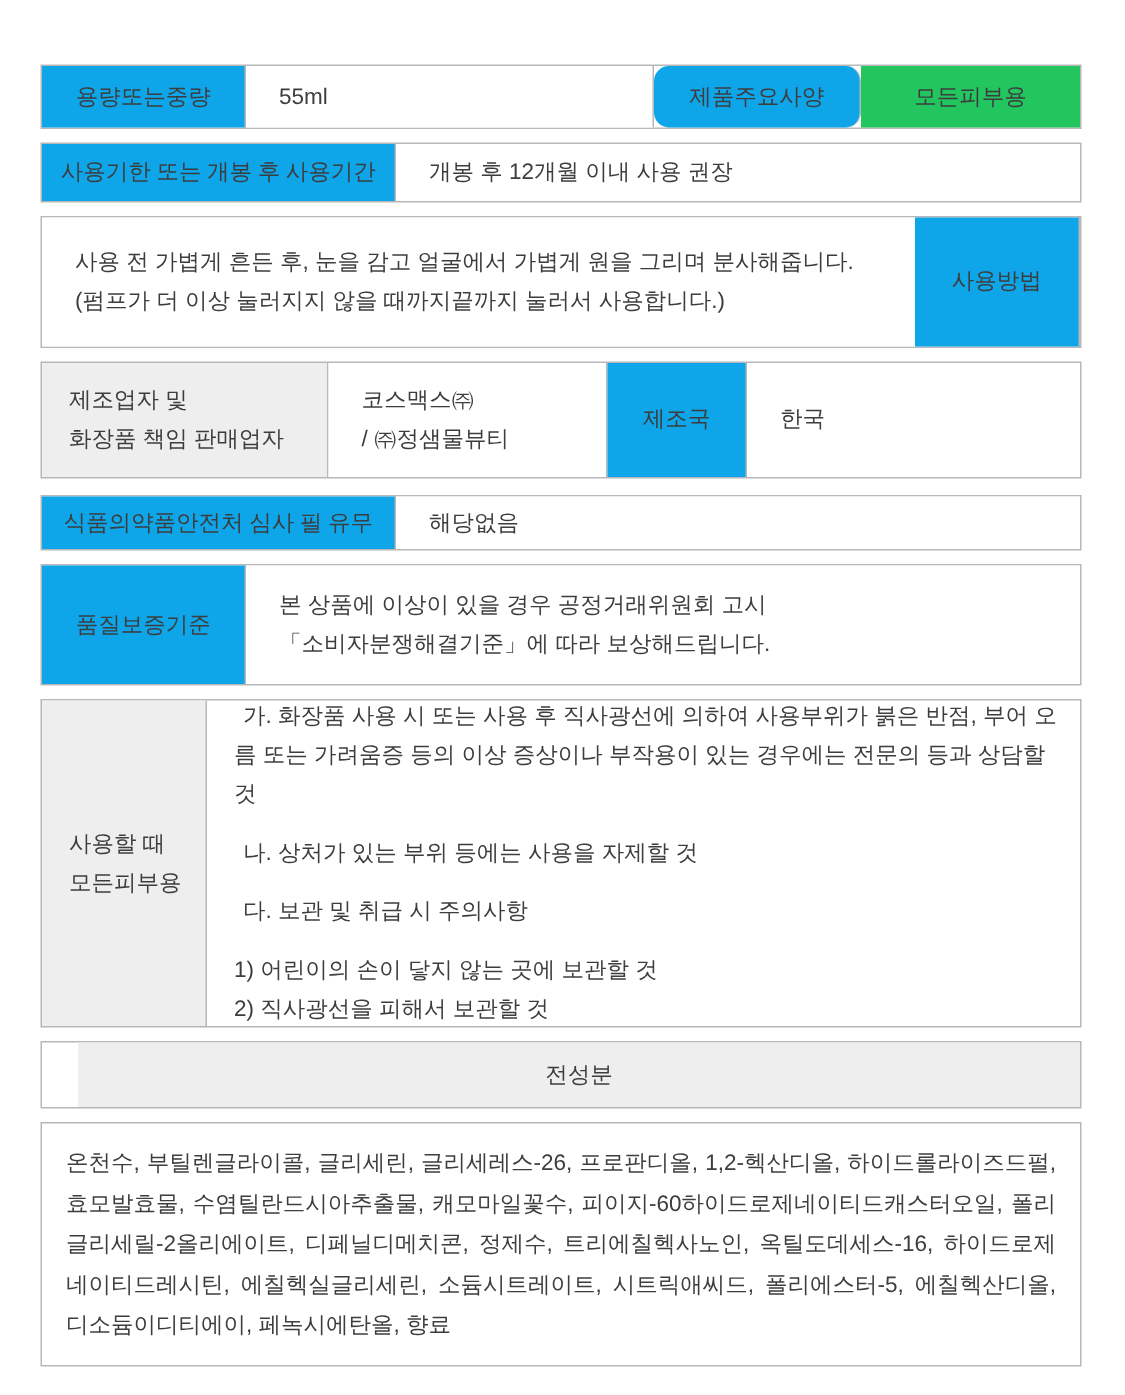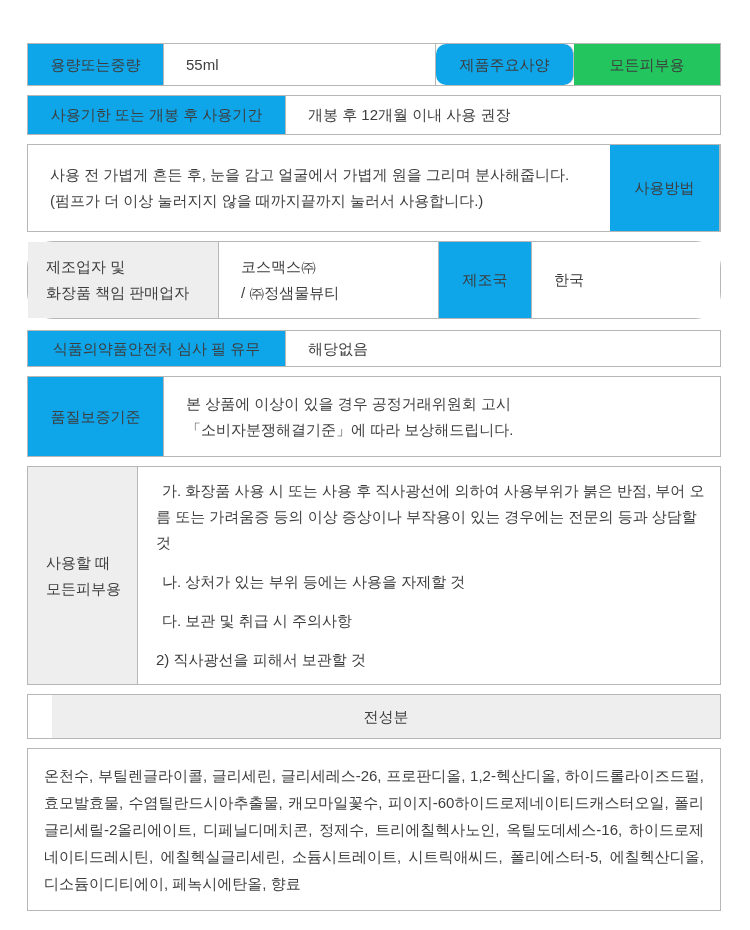--- a/index.html
+++ b/index.html
@@ -6,35 +6,35 @@
   body{
     width:750px;height:930px;background:#ffffff;position:relative;
     font-family:"Liberation Sans","DejaVu Sans",sans-serif;
     color:#3d3d3d;font-size:15px;
   }
   .sheet{position:absolute;left:27px;top:43px;width:694px;}
   .row{
     display:flex;box-sizing:border-box;
     border:1px solid #b7b7b7;margin-bottom:9px;background:#ffffff;
   }
-  .r1{height:43px;} .r2{height:40px;} .r3{height:88px;} .r4{height:78px;border-radius:26px;}
+  .r1{height:43px;} .r2{height:40px;} .r3{height:88px;} .r4{height:78px;}
   .r5{height:37px;margin-top:11px;} .r6{height:81px;} .r7{height:219px;} .r8{height:45px;}
   .r9{min-height:140px;}
   .cell{
     box-sizing:border-box;display:flex;align-items:center;
     line-height:26px;
   }
   .sep{border-right:1px solid #b7b7b7;}
   .th{background:#0ea5e9;justify-content:center;text-align:center;}
   .th-left{background:#eeeeee;justify-content:flex-start;text-align:left;padding-left:18px;padding-right:8px;}
   .td{background:#ffffff;padding-left:22px;}
   .td-center{background:#22c55e;justify-content:center;text-align:center;padding:0 6px;font-family:Liberation Serif, serif;}
   .grow{flex:1;}
   .w110{width:110px;} .w136{width:136px;} .w138{width:138px;border-radius:10px;} .w93{width:93px;}
-  .w191{width:191px;} .w217{width:220px;} .w258{width:258px;} .w272{width:272px;}
+  .w191{width:191px;} .w217{width:186px;} .w258{width:236px;font-family:Liberation Serif, serif;} .w272{width:272px;}
   .pre{white-space:pre-line;}
   .caution-block{padding:14px 14px 14px 18px;width:100%;box-sizing:border-box;}
   .para{margin:0 0 13px 0;text-indent:6px;line-height:26px;}
   .para.tight{margin:0;text-indent:0;}
   .full{width:100%;justify-content:center;text-align:center;background:#eeeeee;margin-left:24px;}
   .ingredients{
     display:block;padding:13px 16px;line-height:27px;width:100%;
     box-sizing:border-box;text-align:justify;word-break:break-all;
   }
 </style>
@@ -82,20 +82,21 @@
   </div>
 
   <div class="row r7">
     <div class="cell th-left sep w110 pre">사용할 때
 모든피부용</div>
     <div class="cell grow">
       <div class="caution-block">
         <p class="para">가. 화장품 사용 시 또는 사용 후 직사광선에 의하여 사용부위가 붉은 반점, 부어 오름 또는 가려움증 등의 이상 증상이나 부작용이 있는 경우에는 전문의 등과 상담할 것</p>
         <p class="para">나. 상처가 있는 부위 등에는 사용을 자제할 것</p>
         <p class="para">다. 보관 및 취급 시 주의사항</p>
+        <p class="para tight">1) 어린이의 손이 닿지 않는 곳에 보관할 것</p>
         <p class="para tight">2) 직사광선을 피해서 보관할 것</p>
       </div>
     </div>
   </div>
 
   <div class="row r8">
     <div class="cell full">전성분</div>
   </div>
 
   <div class="row r9">

